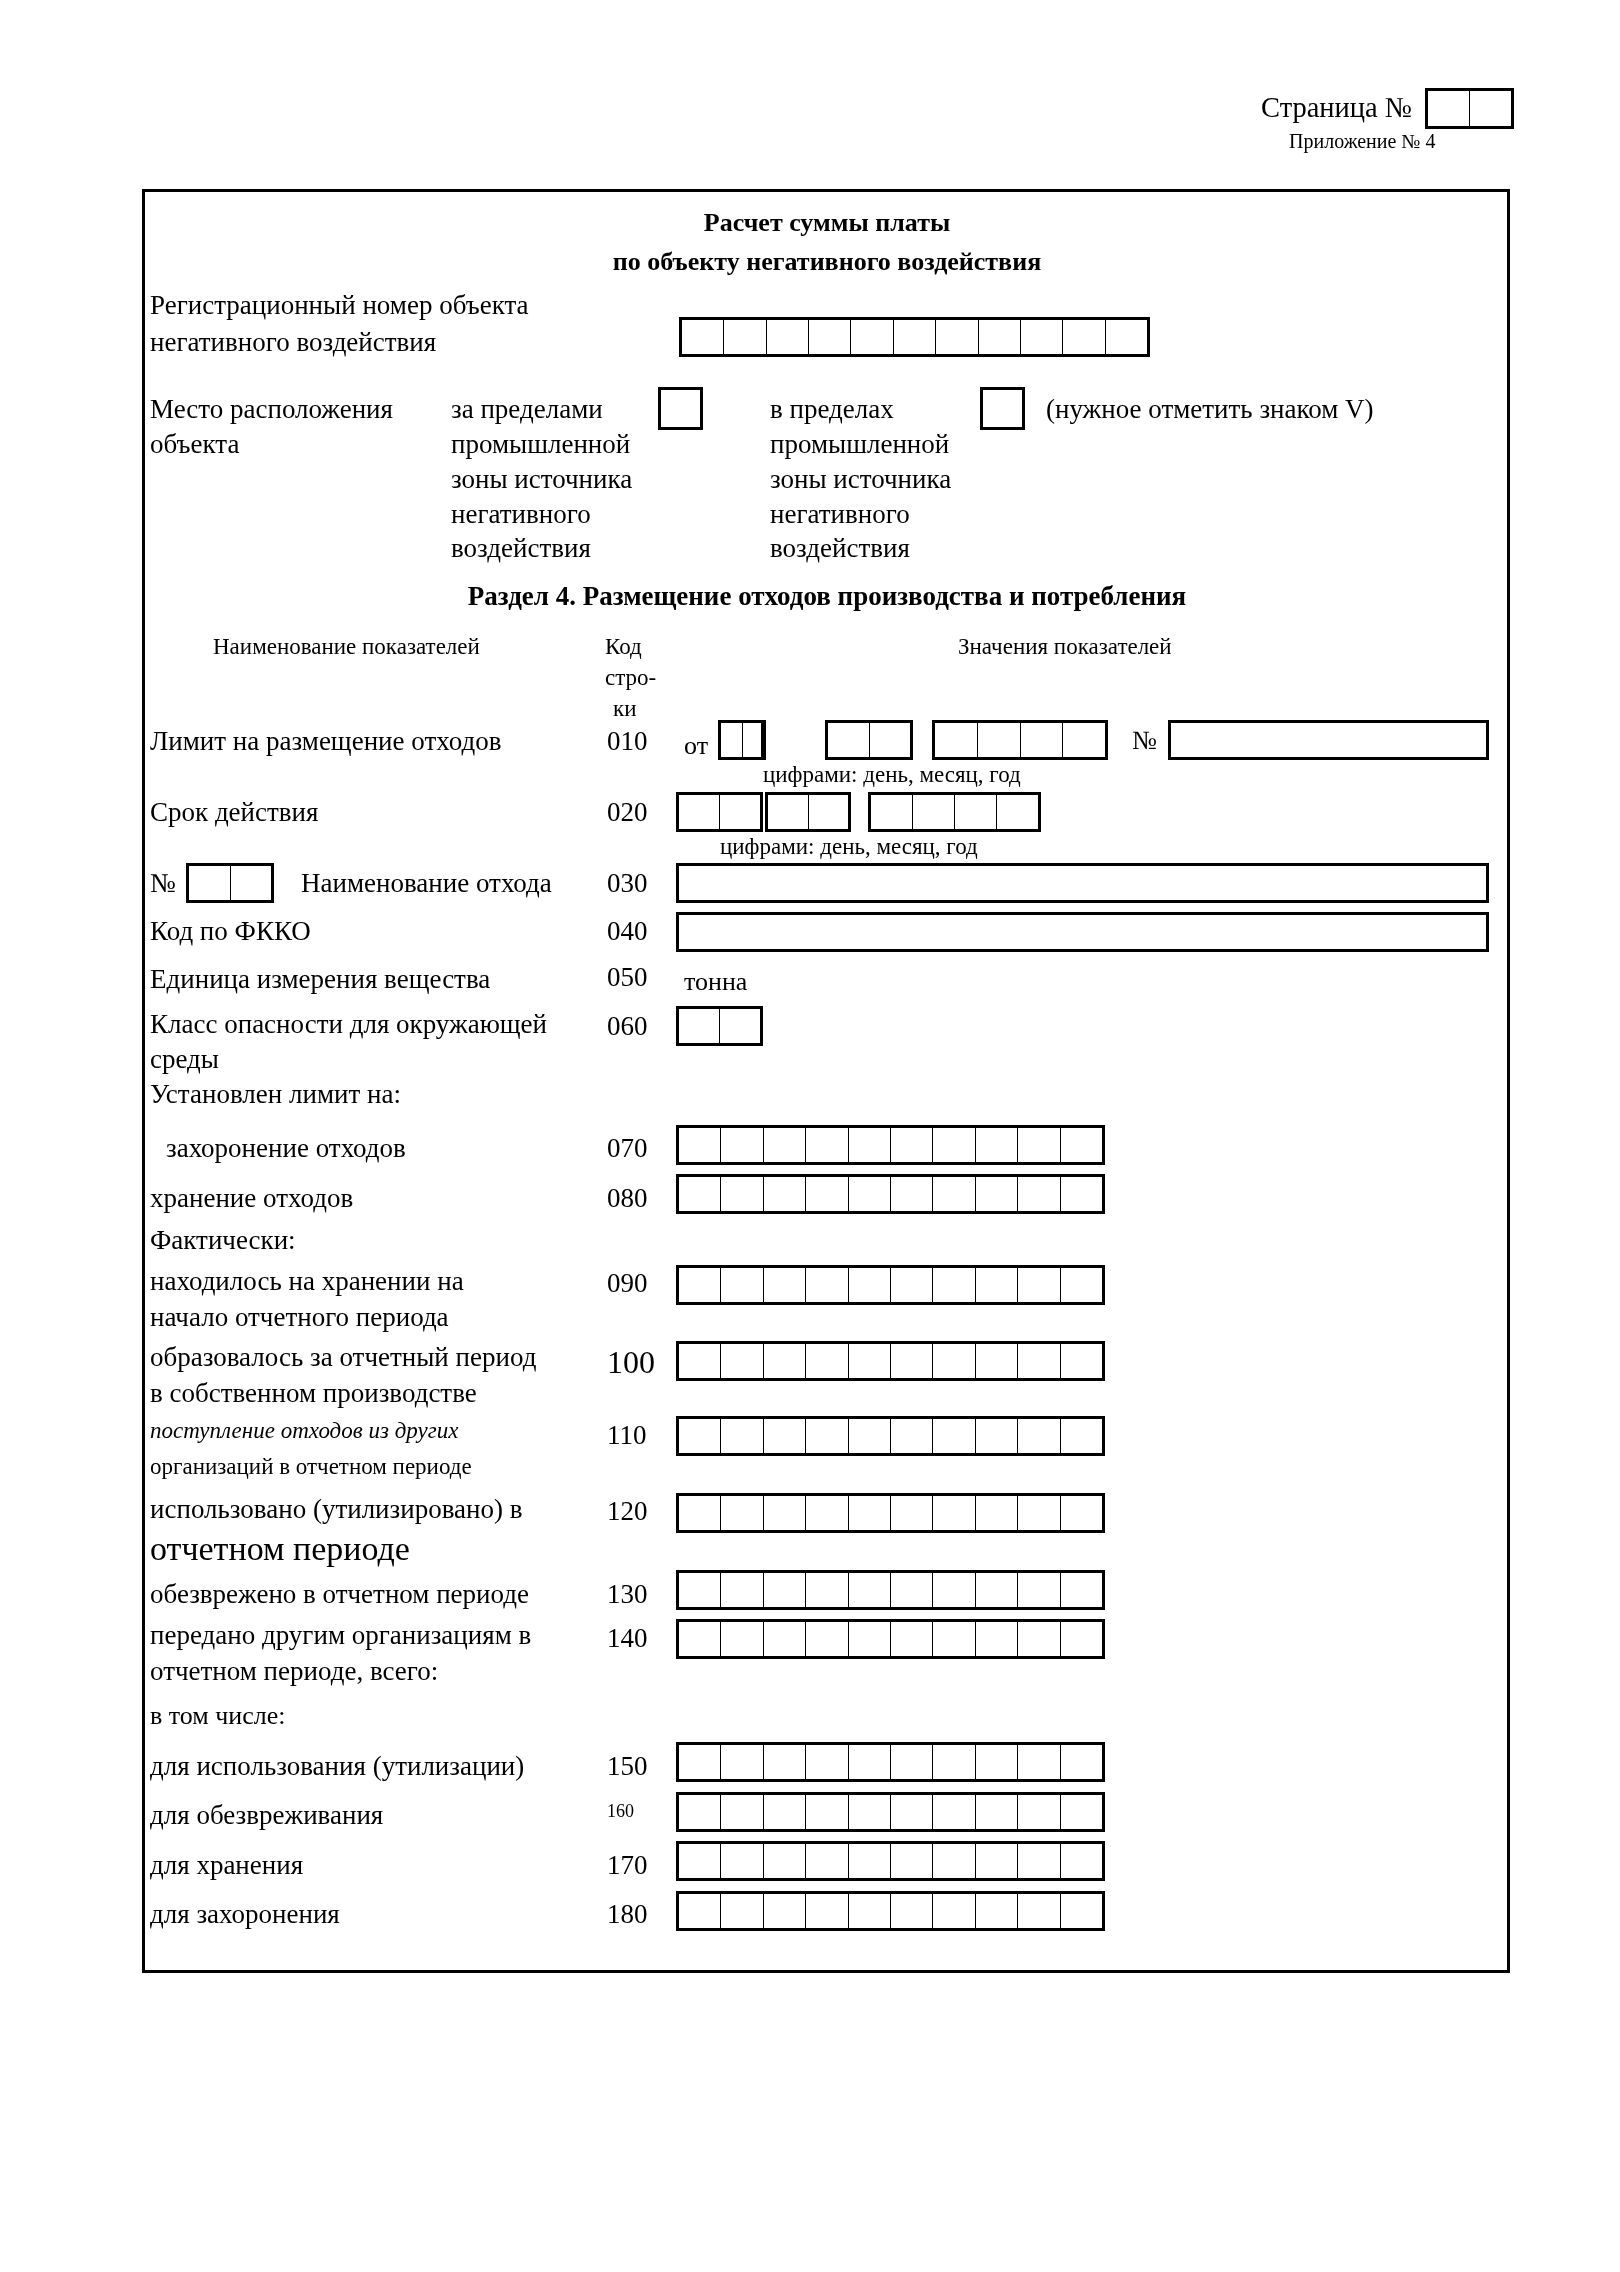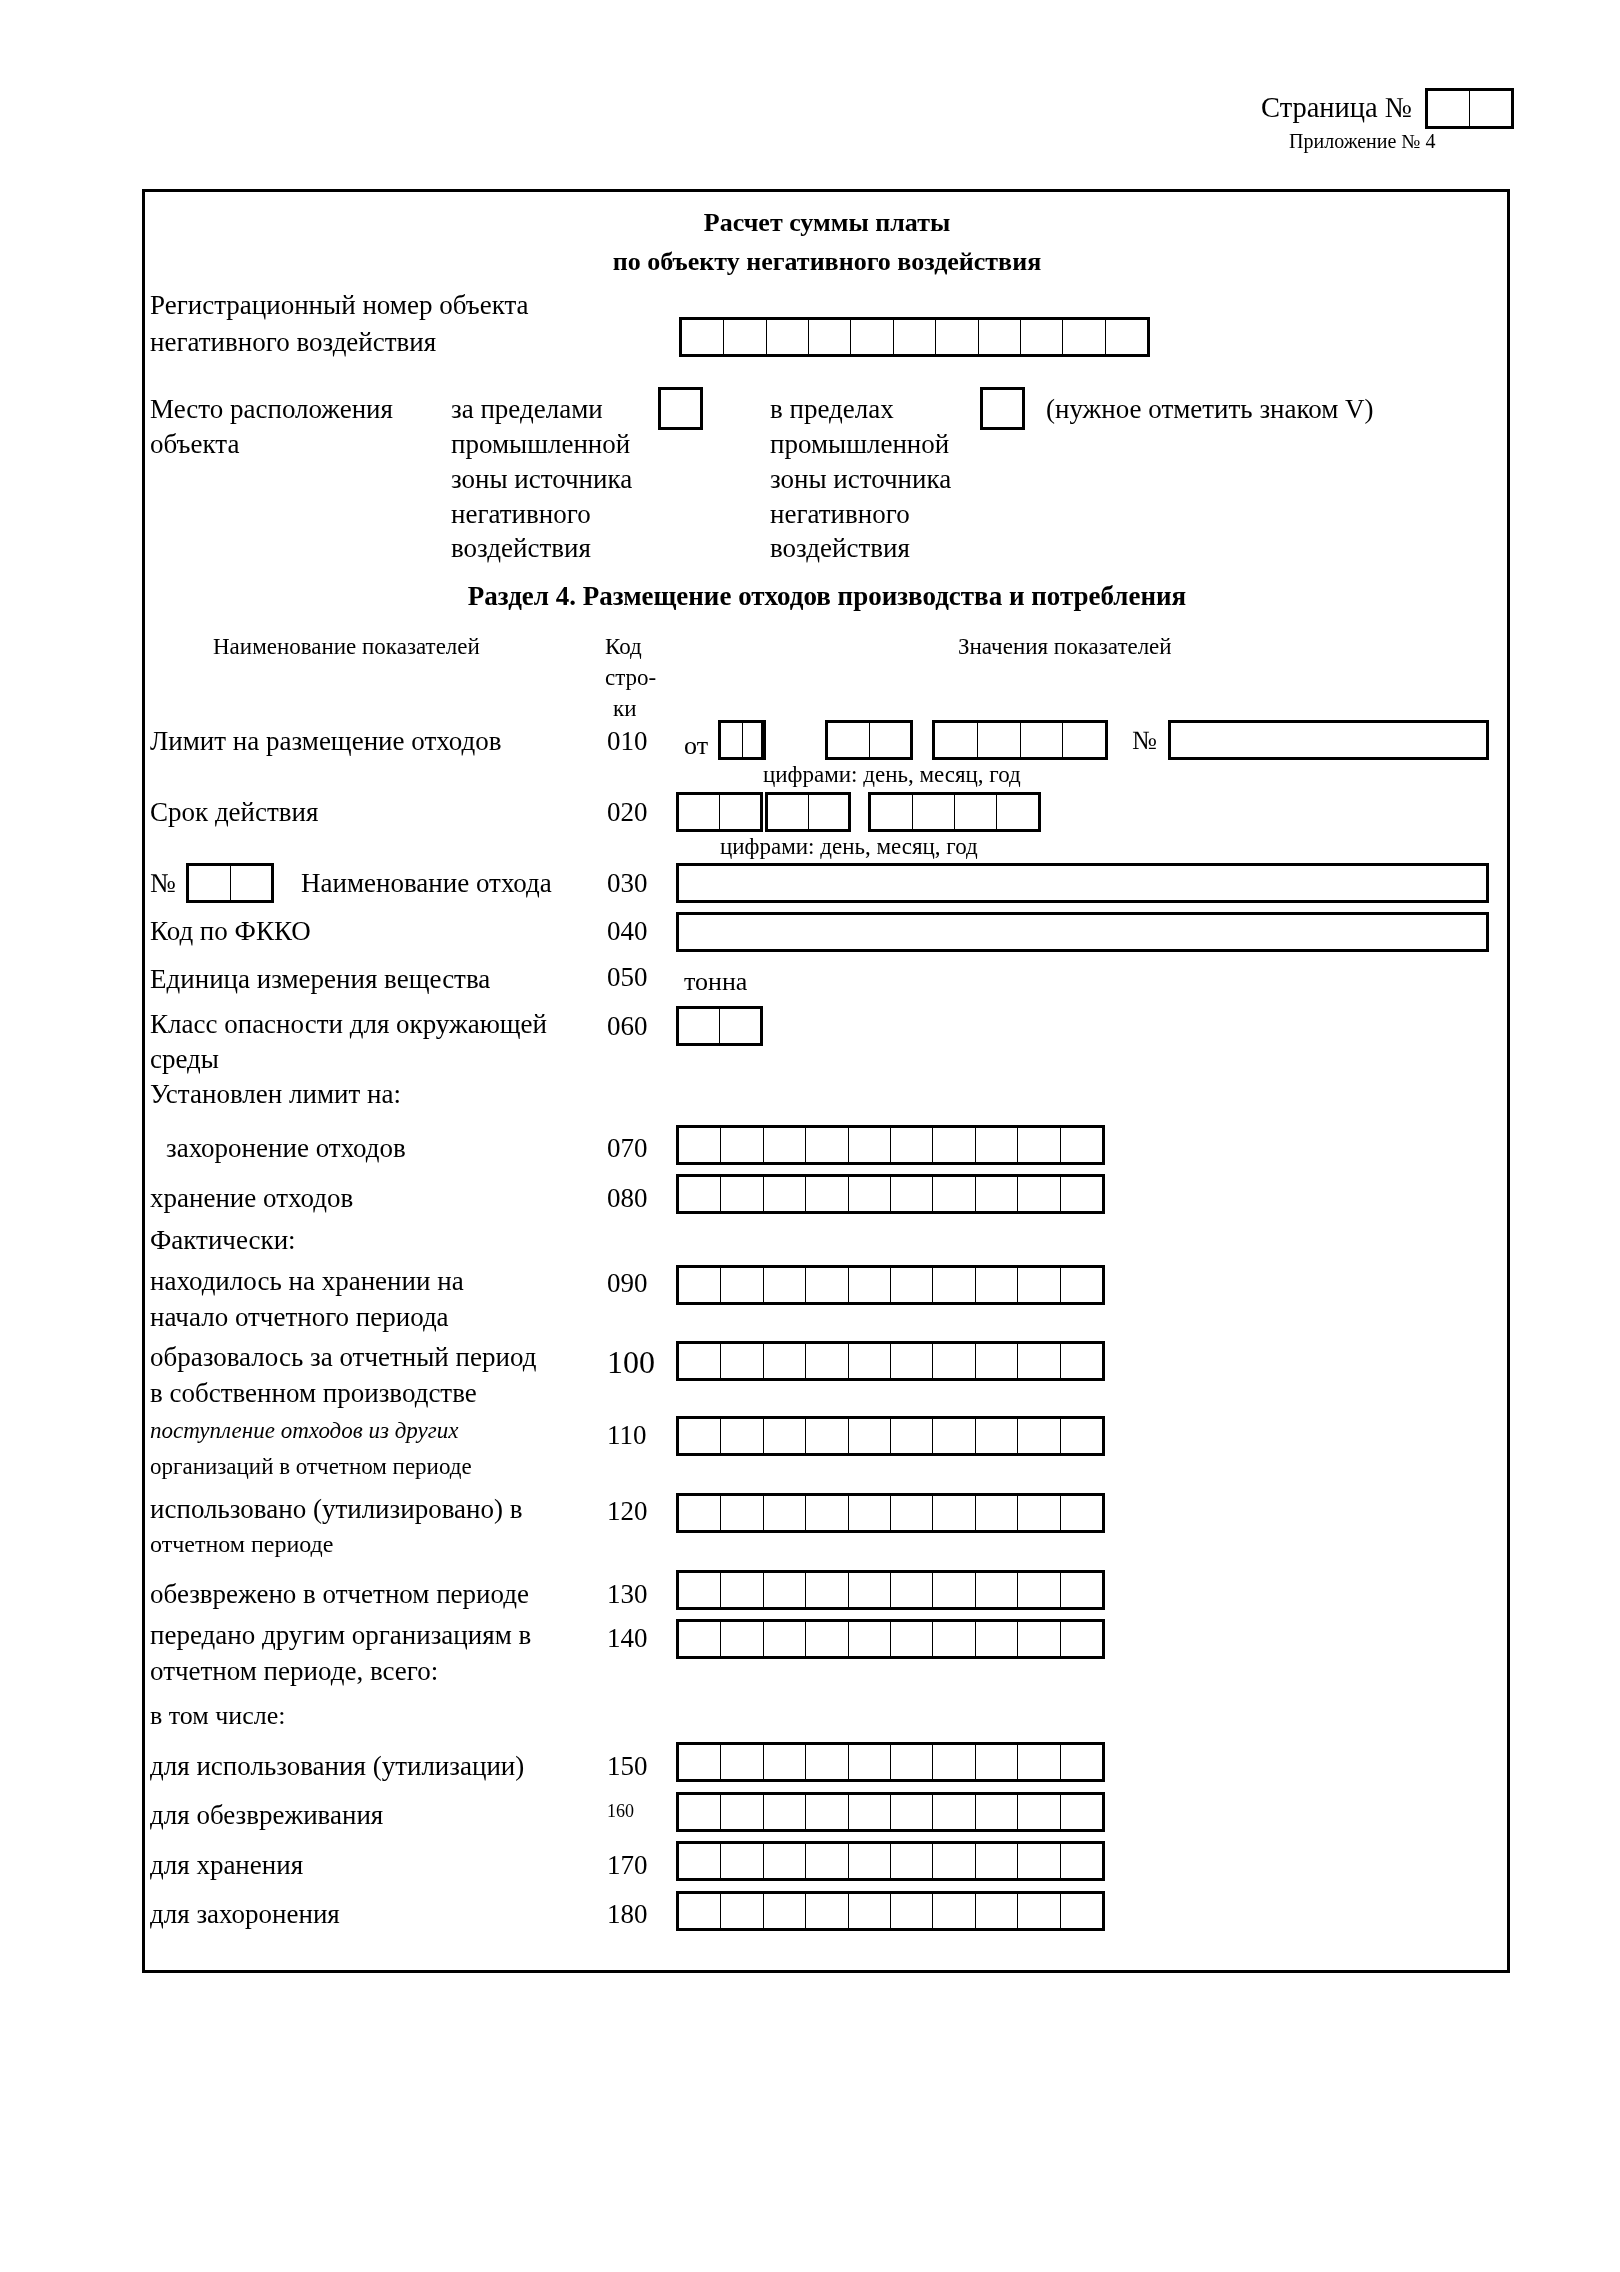--- a/index.html
+++ b/index.html
@@ -212,21 +212,21 @@
       <div class="cell"></div>
       <div class="cell"></div>
       <div class="cell"></div>
       <div class="cell"></div>
       <div class="cell"></div>
       <div class="cell"></div>
       <div class="cell"></div>
       <div class="cell"></div>
     </div>
     <div class="abs txt" style="left:150px; top:1496px; font-size:27px;">использовано (утилизировано) в</div>
-    <div class="abs txt" style="left:150px; top:1532px; font-size:24px;">отчетном периоде</div>
+    <div class="abs txt" style="left:150px; top:1532px; font-size:34px;">отчетном периоде</div>
     <div class="abs txt" style="left:607px; top:1498px; font-size:27px;">120</div>
     <div class="cells" style="left:676px; top:1493px; width:429px; height:40px;">
       <div class="cell"></div>
       <div class="cell"></div>
       <div class="cell"></div>
       <div class="cell"></div>
       <div class="cell"></div>
       <div class="cell"></div>
       <div class="cell"></div>
       <div class="cell"></div>

